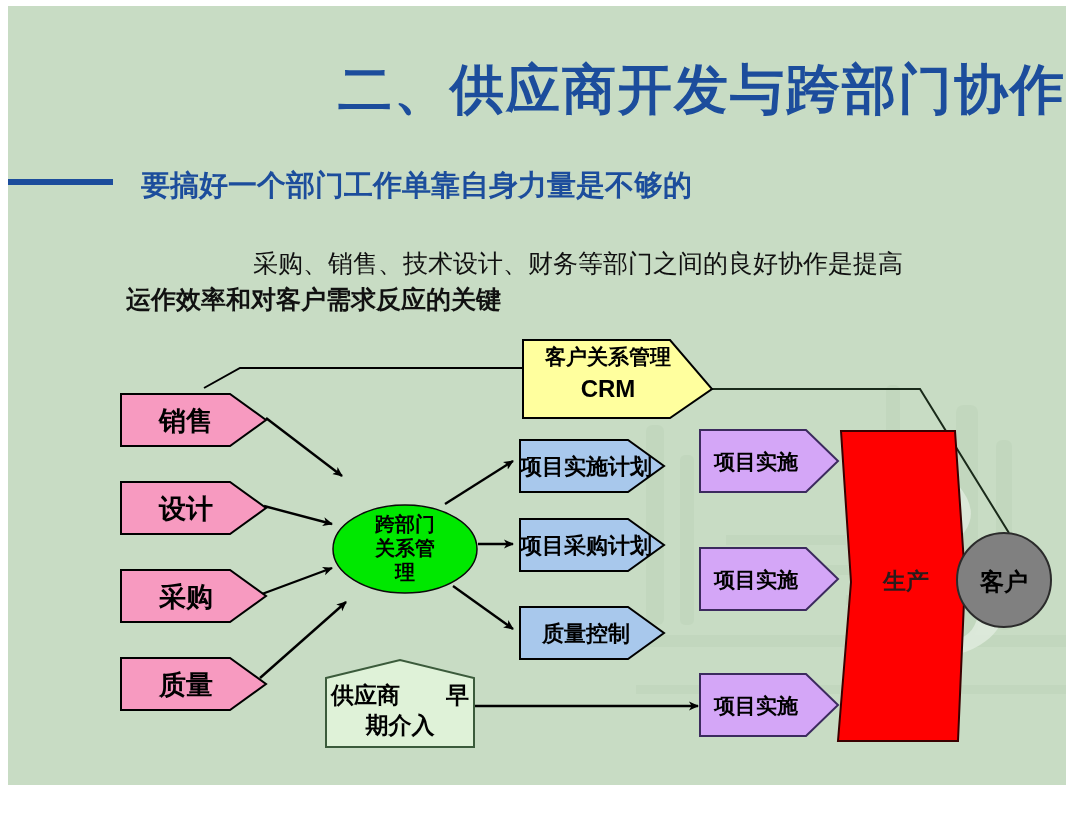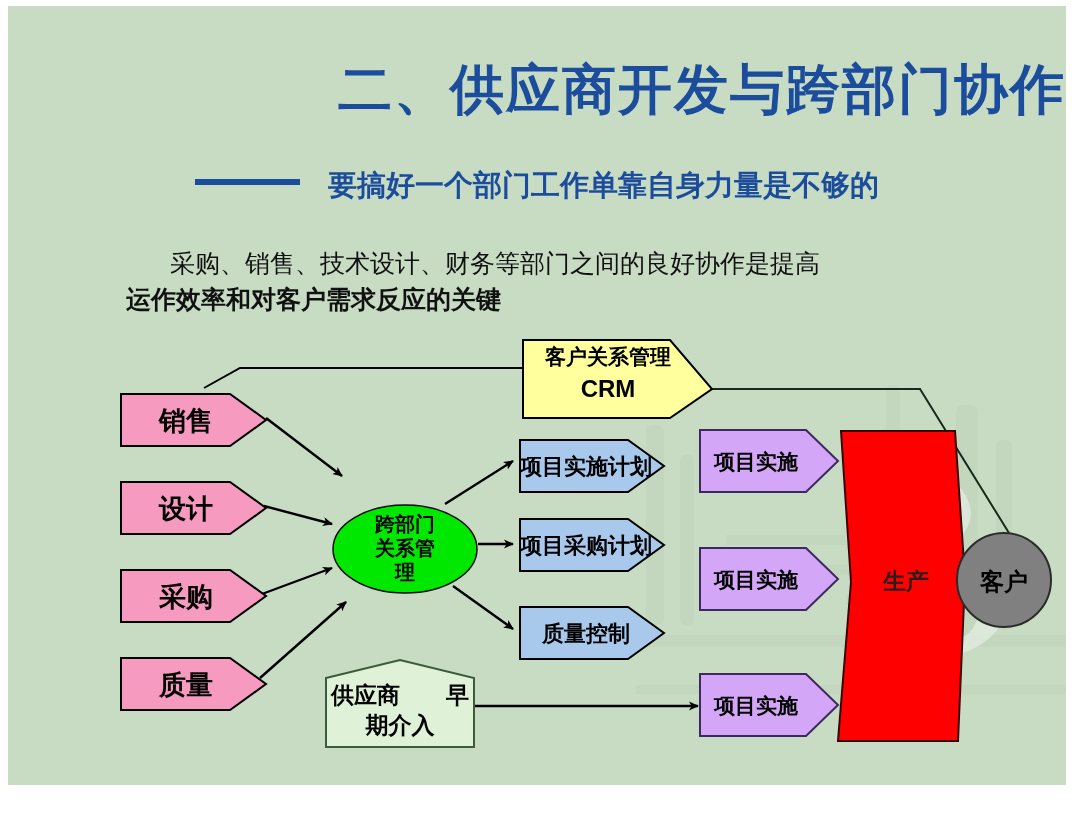--- a/index.html
+++ b/index.html
@@ -6,28 +6,28 @@
   body{width:1074px;height:815px;overflow:hidden;
        font-family:"Liberation Serif","DejaVu Serif",serif;}
   #slide{position:absolute;left:8px;top:6px;width:1058px;height:779px;
          background:#c8dcc4;overflow:hidden;}
   
   #wm{position:absolute;right:0;bottom:0;width:430px;height:400px;
       opacity:.40;pointer-events:none;}
   #title{position:absolute;left:0;top:48px;width:1058px;text-align:right;
          color:#1c4d9c;font-size:54px;font-weight:700;letter-spacing:2px;
          font-family:"Liberation Serif","DejaVu Serif",serif;}
-  #subwrap{position:absolute;left:0;top:160px;width:1058px;text-align:center;}
+  #subwrap{position:absolute;left:0;top:160px;width:1058px;text-align:left;}
   #subline{display:inline-block;width:105px;height:6px;background:#1c4d9c;
            vertical-align:middle;margin-right:24px;margin-bottom:8px;}
   #subtitle{display:inline-block;color:#1c4d9c;font-size:29px;font-weight:700;
             vertical-align:middle;}
   #body-text{position:absolute;left:118px;top:240px;width:860px;color:#111;
              font-size:25px;line-height:36px;}
-  #body-text .l1{display:block;text-indent:44px;}
+  #body-text .l1{display:block;text-indent:44px;text-align:center;}
   #body-text .l2{display:block;font-weight:bold;}
   svg.diagram{position:absolute;left:0;top:0;width:1058px;height:779px;}
   .shp-txt{font-family:"Liberation Serif","DejaVu Serif",serif;
            font-weight:700;fill:#000;text-anchor:middle;}
   .lbl-pink{font-size:27px;}
   .lbl-blue{font-size:22px;}
   .lbl-purple{font-size:21px;}
   .lbl-yellow{font-size:21px;}
   .lbl-crm{font-size:24px;font-family:"Liberation Sans",sans-serif;}
   .lbl-green{font-size:20px;}

